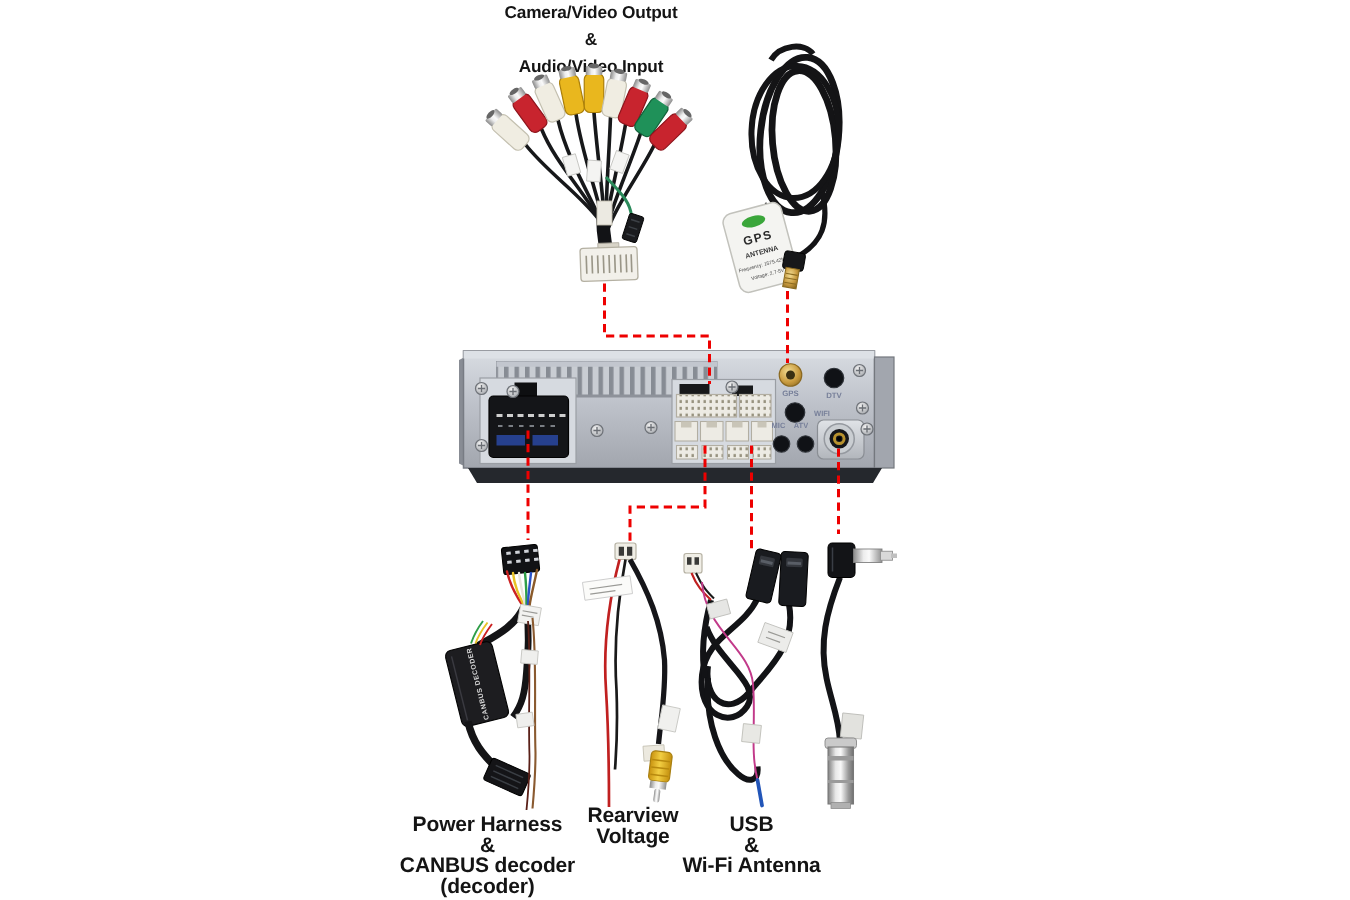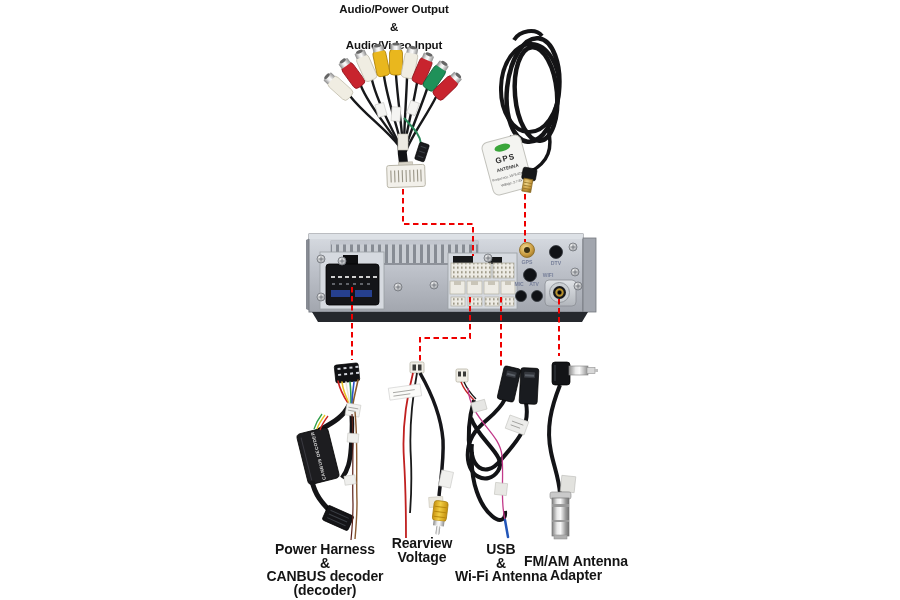--- a/index.html
+++ b/index.html
@@ -11,42 +11,38 @@
   .cap.top > div { margin-bottom:4px; }
   svg.scene { position:absolute; left:0; top:0; display:block; }
   text { font-family:"Liberation Sans", sans-serif; }
 </style>
 </head>
 <body>
 
 <div class="wrap">
 
   <div class="cap top" style="left:329px; top:2px; width:130px;">
-    <div>Audio/Power Output</div>
+    <div>Camera/Video Output</div>
     <div>&amp;</div>
     <div>Audio/Video Input</div>
   </div>
   <div class="cap" style="left:265px; top:543px; width:120px;">
     <div>Power Harness</div>
     <div>&amp;</div>
     <div>CANBUS decoder</div>
     <div>(decoder)</div>
   </div>
   <div class="cap" style="left:387px; top:537px; width:70px;">
     <div>Rearview</div>
     <div>Voltage</div>
   </div>
   <div class="cap" style="left:451px; top:543px; width:100px;">
     <div>USB</div>
     <div>&amp;</div>
     <div>Wi-Fi Antenna</div>
-  </div>
-  <div class="cap" style="left:521px; top:555px; width:110px;">
-    <div>FM/AM Antenna</div>
-    <div>Adapter</div>
   </div>
 
   <svg class="scene" width="900" height="600" viewBox="0 0 900 600">
     <defs>
       <linearGradient id="chassis" x1="0" y1="0" x2="0" y2="1">
         <stop offset="0" stop-color="#d8dce2"></stop>
           <stop offset="0.45" stop-color="#bec2ca"></stop>
           <stop offset="1" stop-color="#a2a6ae"></stop>
       </linearGradient>
       <linearGradient id="chassis2" x1="0" y1="0" x2="0" y2="1">

